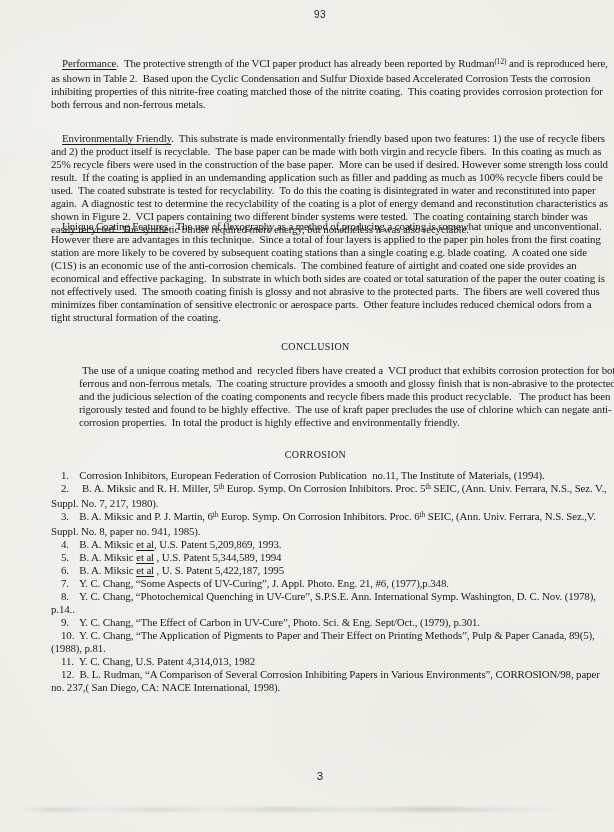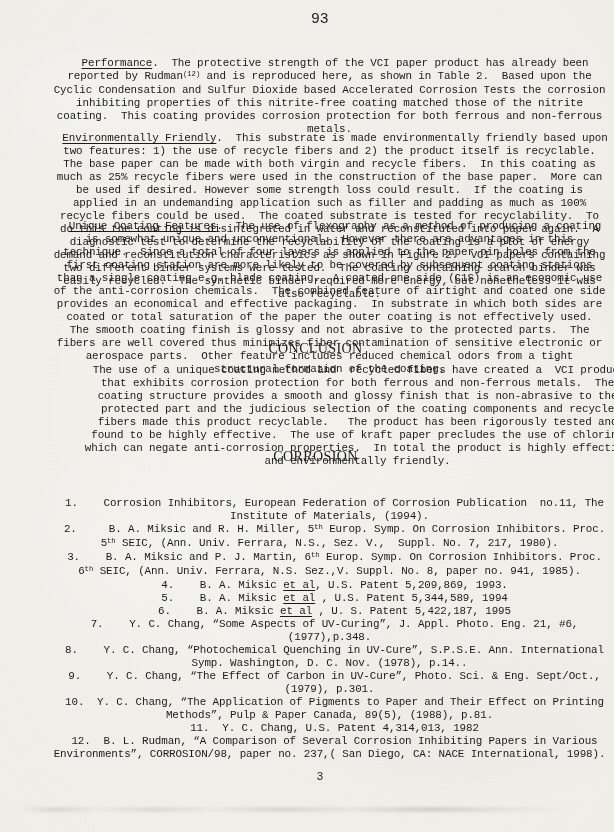--- a/index.html
+++ b/index.html
@@ -23,44 +23,44 @@
     filter:blur(1px);pointer-events:none;
     background:linear-gradient(90deg,
       rgba(138,135,126,0) 0%, rgba(138,135,126,.20) 6%, rgba(138,135,126,.04) 14%,
       rgba(138,135,126,.18) 24%, rgba(138,135,126,.05) 34%, rgba(138,135,126,.22) 46%,
       rgba(138,135,126,.08) 58%, rgba(138,135,126,.28) 72%, rgba(138,135,126,.10) 84%,
       rgba(138,135,126,0) 96%);
   }
   .content{position:absolute;left:51px;width:557px;color:#1b1b1b;}
   .txt{
     font-size:10.9px;line-height:13px;letter-spacing:-0.12px;
-    white-space:pre-wrap;text-align:center;font-family:Liberation Mono, monospace;
+    white-space:pre-wrap;text-align:left;
   }
   .pagenum{
     position:absolute;left:0;width:614px;text-align:center;
     font-family:"Liberation Sans","DejaVu Sans",sans-serif;color:#222;
     padding-left:26px;box-sizing:border-box;
   }
-  .pagenum-top{top:9px;font-size:15px;letter-spacing:.5px;}
+  .pagenum-top{top:9px;font-size:10px;letter-spacing:.5px;}
   .pagenum-bottom{top:770px;font-size:11.5px;}
   .para{position:absolute;left:0;width:557px;}
   .para.indent1{text-indent:11px;}
   .para.indent-sm{text-indent:3px;}
   .p1{top:57px;}
   .p2{top:132px;}
   .p3{top:220px;}
   .concl{top:364px;margin-left:28px;}
   .heading{
     position:absolute;left:0;width:557px;text-align:center;
-    font-size:14px;letter-spacing:.4px;color:#1b1b1b;
+    font-size:10px;letter-spacing:.4px;color:#1b1b1b;
     padding-right:28px;box-sizing:border-box;white-space:nowrap;
   }
   .h-conclusion{top:341px;}
   .h-reference{top:449px;}
-  .refs{position:absolute;left:0;top:469px;width:557px;margin-top:28px;}
+  .refs{position:absolute;left:0;top:469px;width:557px;}
   .ref{text-indent:10px;}
   .u{text-decoration:underline;text-underline-offset:1.5px;}
   .sup{font-size:7.2px;position:relative;top:-3.5px;letter-spacing:0;}
 </style>
 </head>
 <body>
 
 <div class="paper-texture"></div>
 
 <div class="pagenum pagenum-top">93</div>

